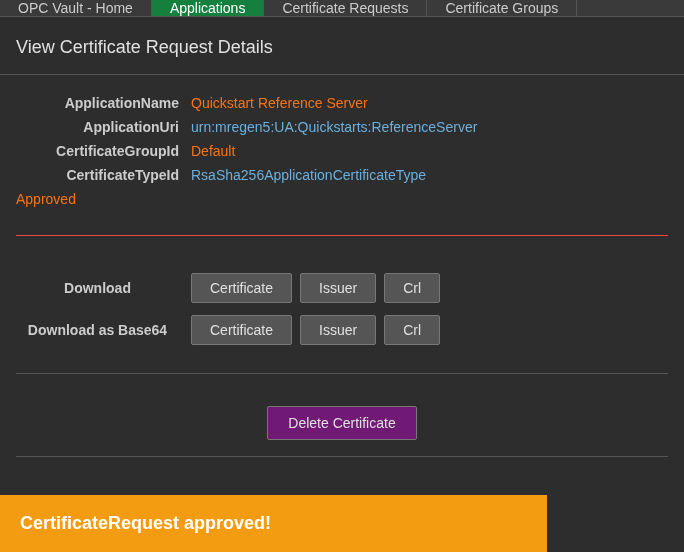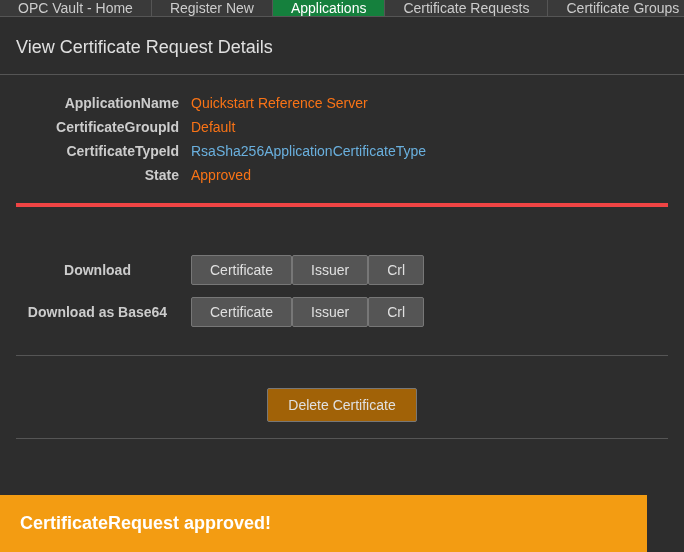--- a/index.html
+++ b/index.html
@@ -40,23 +40,23 @@
       border-bottom: 1px solid #555;
     }
 
     
     .content {
       padding: 20px 16px;
     }
 
     
     .details-table {
-      margin-bottom: 32px;
-      border-bottom: 4px solid #ef4444;
-      padding-bottom: 12px;
+      margin-bottom: 21px;
+      border-bottom: 1px solid #ef4444;
+      padding-bottom: 20px;
     }
     .detail-row {
       display: flex;
       margin-bottom: 8px;
       align-items: flex-start;
     }
     .detail-label {
       width: 175px;
       text-align: right;
       padding-right: 12px;
@@ -84,35 +84,35 @@
     .action-label {
       width: 175px;
       text-align: center;
       padding-right: 12px;
       font-weight: bold;
       color: #ccc;
       flex-shrink: 0;
     }
     .action-buttons {
       display: flex;
-      gap: 0;
+      gap: 8px;
     }
 
     
     .btn {
       background-color: #555;
       color: #e0e0e0;
       border: 1px solid #777;
       padding: 6px 18px;
       cursor: pointer;
       font-size: 14px;
       border-radius: 2px;
     }
     .btn-danger {
-      background-color: #a16207;
+      background-color: #701a75;
       color: #e0e0e0;
       border: 1px solid #777;
       padding: 8px 20px;
       cursor: pointer;
       font-size: 14px;
       border-radius: 2px;
       margin-top: 16px;
     }
 
     
@@ -121,65 +121,67 @@
       display: flex;
       justify-content: center;
       border-bottom: 1px solid #555;
     }
 
     
     .success-banner {
       position: absolute;
       bottom: 0;
       left: 0;
-      width: 647px;
+      width: 547px;
       background-color: #f39c12;
       color: #fff;
       padding: 18px 20px;
       font-size: 18px;
       font-weight: bold;
     }
 
     .wrapper {
       position: relative;
       min-height: 552px;
     }
   </style>
 </head>
 <body>
 
 <div class="wrapper">
 
   <nav class="navbar">
     <div class="nav-item">OPC Vault - Home</div>
-    <div class="nav-item">Register New</div>
     <div class="nav-item active">Applications</div>
     <div class="nav-item">Certificate Requests</div>
     <div class="nav-item">Certificate Groups</div>
   </nav>
 
   <h1 class="page-title">View Certificate Request Details</h1>
 
   <div class="content">
 
     <div class="details-table">
       <div class="detail-row">
         <span class="detail-label">ApplicationName</span>
         <span class="detail-value">Quickstart Reference Server</span>
       </div>
       <div class="detail-row">
+        <span class="detail-label">ApplicationUri</span>
+        <span class="detail-value link-style">urn:mregen5:UA:Quickstarts:ReferenceServer</span>
+      </div>
+      <div class="detail-row">
         <span class="detail-label">CertificateGroupId</span>
         <span class="detail-value">Default</span>
       </div>
       <div class="detail-row">
         <span class="detail-label">CertificateTypeId</span>
         <span class="detail-value link-style">RsaSha256ApplicationCertificateType</span>
       </div>
       <div class="detail-row">
-        <span class="detail-label">State</span>
         <span class="detail-value">Approved</span>
       </div>
     </div>
 
     <div class="actions-section">
       <div class="action-row">
         <span class="action-label">Download</span>
         <div class="action-buttons">
           <button class="btn">Certificate</button>
           <button class="btn">Issuer</button>

